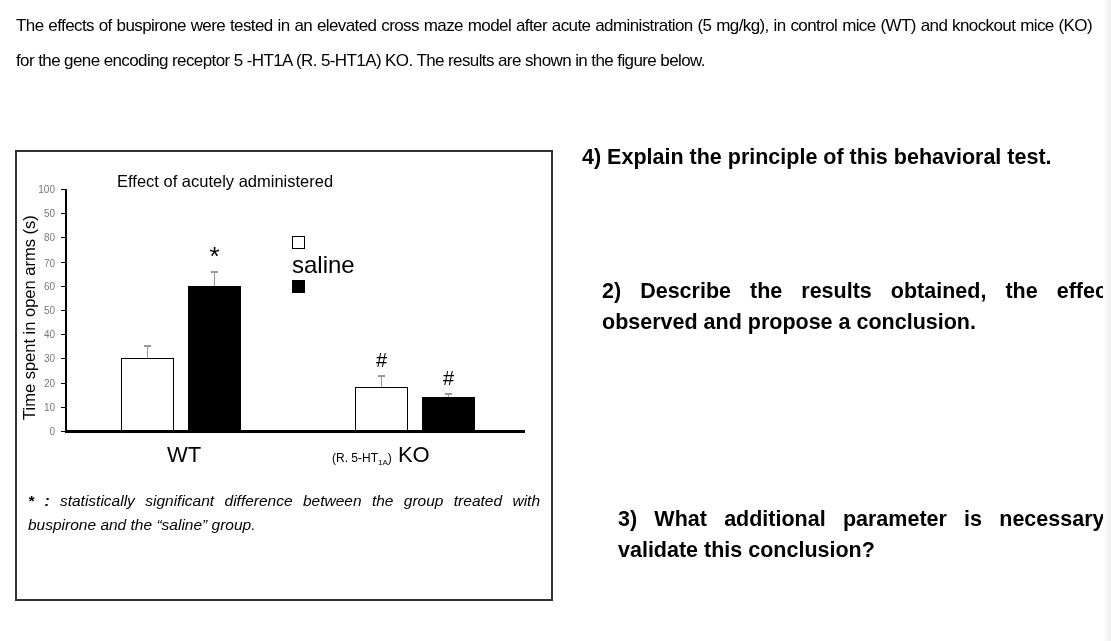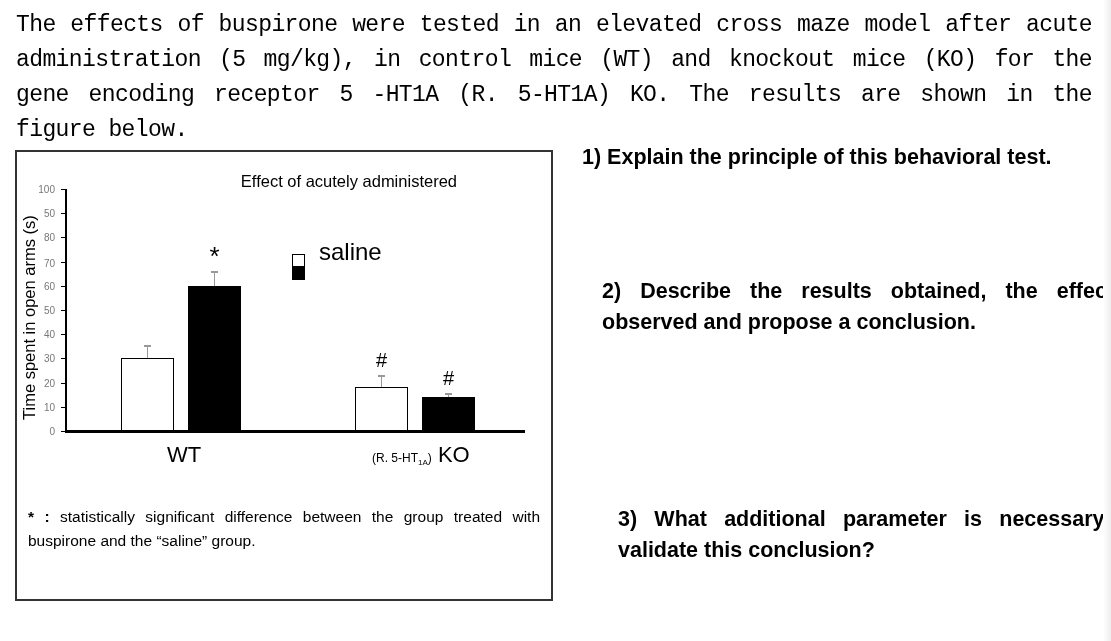--- a/index.html
+++ b/index.html
@@ -1,38 +1,38 @@
 <!DOCTYPE html>
 <html><head>
 <meta charset="utf-8">
 <style>
   html, body { margin: 0; padding: 0; }
   body { width: 1111px; height: 641px; background: #ffffff; position: relative; overflow: hidden; font-family: "Liberation Sans", sans-serif; color: #000; }
-  .intro { position: absolute; left: 16px; top: 8px; width: 1076px; font-family: Liberation Mono, monospace; font-size: 23px; line-height: 35px; text-align: justify; letter-spacing: -0.6px; font-stretch: condensed; }
+  .intro { position: absolute; left: 16px; top: 8px; width: 1076px; font-family: Liberation Sans, sans-serif; font-size: 17px; line-height: 35px; text-align: justify; letter-spacing: -0.6px; font-stretch: condensed; }
   .fig-box { position: absolute; left: 15px; top: 150px; width: 538px; height: 451px; border: 2px solid #333; box-sizing: border-box; background: #fff; }
-  .chart-title { position: absolute; left: 100px; top: 18px; width: 340px; text-align: right; font-size: 16.5px; line-height: 22px; }
+  .chart-title { position: absolute; left: 100px; top: 18px; width: 340px; text-align: left; font-size: 16.5px; line-height: 22px; }
   .chart-title sub { font-size: 11px; }
   .ylabel { position: absolute; left: 3px; top: 268px; transform-origin: 0 0; transform: rotate(-90deg); font-size: 16.5px; white-space: nowrap; }
   .yaxis { position: absolute; left: 48px; top: 37px; width: 1.5px; height: 242px; background: #000; }
   .ytick { position: absolute; left: 8px; width: 30px; text-align: right; font-size: 10px; color: #777; }
   .ytick-mark { position: absolute; left: 44px; width: 4px; height: 1px; background: #000; }
   .xaxis { position: absolute; left: 48px; top: 278px; width: 460px; height: 3px; background: #000; }
   .bar { position: absolute; box-sizing: border-box; border: 1.5px solid #000; }
   .bar.saline { background: #fff; }
   .bar.buspirone { background: #000; }
   .err { position: absolute; width: 1.5px; background: #999; }
   .err-cap { position: absolute; width: 7px; height: 1.5px; background: #999; }
   .sig { position: absolute; font-size: 20px; width: 30px; text-align: center; }
   .sig.star { font-size: 26px; }
   .legend { position: absolute; left: 275px; top: 84px; font-size: 24px; line-height: 31px; }
-  .legend-row { display: flex; align-items: flex-end; }
+  .legend-row { display: flex; align-items: flex-start; flex-direction: column; }
   .legend-swatch { width: 13px; height: 13px; box-sizing: border-box; border: 1.2px solid #000; margin-right: 14px; }
   .legend-swatch.filled { background: #000; }
   .group-label { position: absolute; font-size: 22px; }
-  .group-label small { font-size: 12px; margin-left: 40px; }
+  .group-label small { font-size: 12px; }
   .group-label small sub { font-size: 8px; }
   .footnote { position: absolute; left: 11px; width: 512px; font-size: 15.5px; line-height: 24px; text-align: justify; }
   .questions { position: absolute; left: 582px; width: 524px; font-weight: bold; font-size: 21.5px; line-height: 31px; text-align: justify; }
   .q1 { top: 142px; }
   .q2 { top: 276px; text-align-last: auto; margin-left: 20px; }
   .q3 { top: 504px; margin-left: 36px; }
   .edge-shade { position: absolute; right: 0; top: 0; width: 8px; height: 641px; background: linear-gradient(to right, #fff, #eee); }
 </style>
 </head>
 <body>
@@ -97,20 +97,20 @@
       <span>saline</span>
     </div>
     <div class="legend-row">
       <span class="legend-swatch filled"></span>
     </div>
   </div>
 
   <div class="group-label" style="left:150px; top:290px;">WT</div>
   <div class="group-label" style="left:315px; top:290px;"><small><span>(R. 5-HT</span><sub>1A</sub><span>)</span></small><span> KO</span></div>
 
-  <div class="footnote" style="top:353px;"><b>* :</b><span> statistically significant difference between the group treated with buspirone and the “saline” group.</span></div>
+  <div class="footnote" style="top:337px;font-style:italic;"><b>* :</b><span> statistically significant difference between the group treated with buspirone and the “saline” group.</span></div>
 </div>
 
-<div class="questions q1">1) Explain the principle of this behavioral test.</div>
+<div class="questions q1">4) Explain the principle of this behavioral test.</div>
 <div class="questions q2">2) Describe the results obtained, the effects observed and propose a conclusion.</div>
 <div class="questions q3">3) What additional parameter is necessary to validate this conclusion?</div>
 
 <div class="edge-shade"></div>
 
 </body></html>

